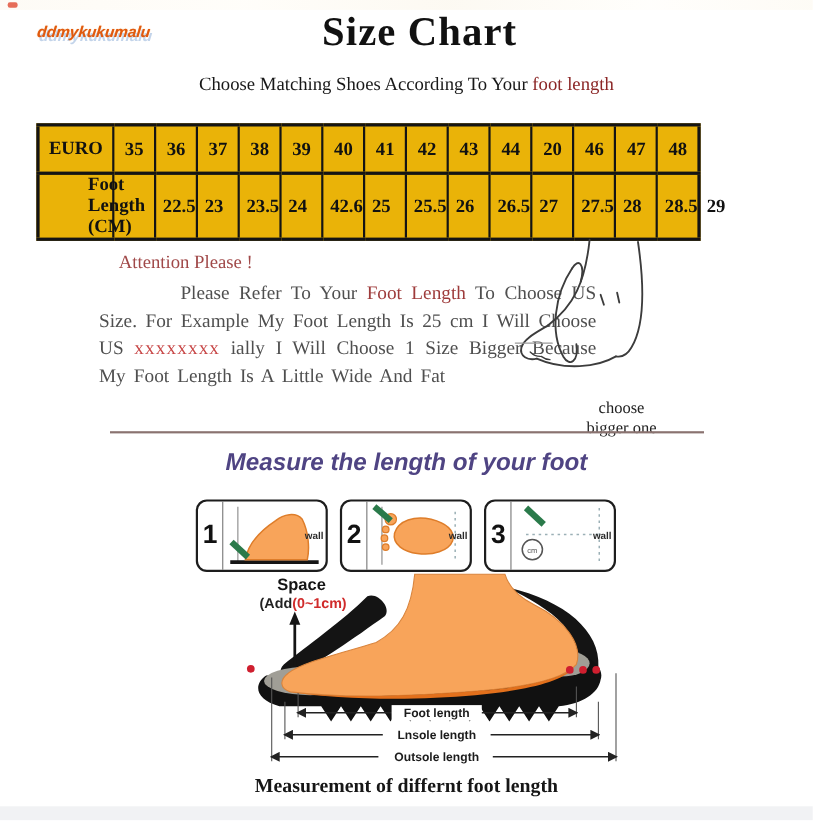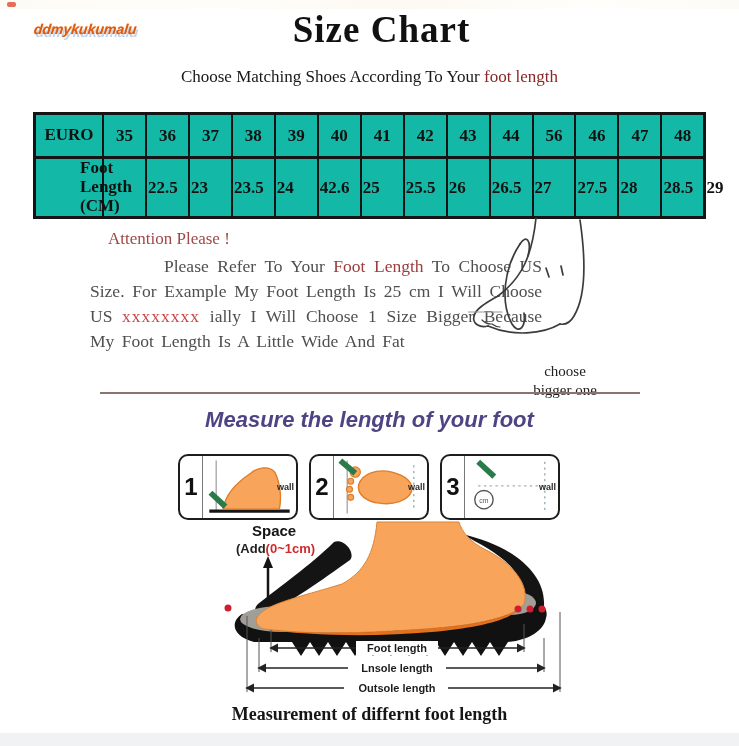--- a/index.html
+++ b/index.html
@@ -12,22 +12,22 @@
   .top-speck{position:absolute;left:7px;top:2px;width:9px;height:5px;background:#e2543c;opacity:.85;border-radius:2px;}
   .watermark{position:absolute;left:34px;top:21px;font-family:"Liberation Sans",sans-serif;
     font-weight:bold;font-style:italic;font-size:14px;color:#e0590f;transform:skewX(-6deg);
     text-shadow:2px 3px 0 #c3d4ea, 0 0 1px #f0a35a;}
   .title{position:absolute;left:0;top:8px;width:739px;text-align:center;
     font-size:37px;font-weight:bold;letter-spacing:1px;color:#111;margin-left:12px;}
   .subtitle{position:absolute;left:0;top:67px;width:739px;text-align:center;
     font-size:17px;font-weight:normal;color:#181818;}
   .subtitle .hl{color:#8b2626;}
   
-  table.size{position:absolute;left:33px;top:112px;width:673px;border-collapse:collapse;
-    table-layout:fixed;background:#14b8a6;}
+  table.size{position:absolute;left:33px;top:112px;width:604px;border-collapse:collapse;
+    table-layout:fixed;background:#eab308;}
   table.size{border:3px solid #141414;}
   table.size td{border:2px solid #141414;border-top-width:3px;border-bottom-width:3px;
     text-align:center;vertical-align:middle;font-weight:bold;font-size:17px;color:#111;padding:0;}
   table.size tr.r1 td{height:41px;}
   table.size tr.r2 td{height:57px;padding-left:44px;}
   td.lbl{width:66px;font-size:15px;line-height:1.1;}
   
   .attention{position:absolute;left:90px;top:229px;width:452px;}
   .attn-head{font-size:17px;color:#a04848;margin:0 0 5px 18px;}
   .attn-body{font-size:17.5px;color:#4f4f4f;line-height:1.43;text-align:justify;
@@ -79,21 +79,21 @@
       <td>35</td>
       <td>36</td>
       <td>37</td>
       <td>38</td>
       <td>39</td>
       <td>40</td>
       <td>41</td>
       <td>42</td>
       <td>43</td>
       <td>44</td>
-      <td>56</td>
+      <td>20</td>
       <td>46</td>
       <td>47</td>
       <td>48</td>
     </tr>
     <tr class="r2">
       <td class="lbl">Foot Length (CM)</td>
       <td>22.5</td>
       <td>23</td>
       <td>23.5</td>
       <td>24</td>

